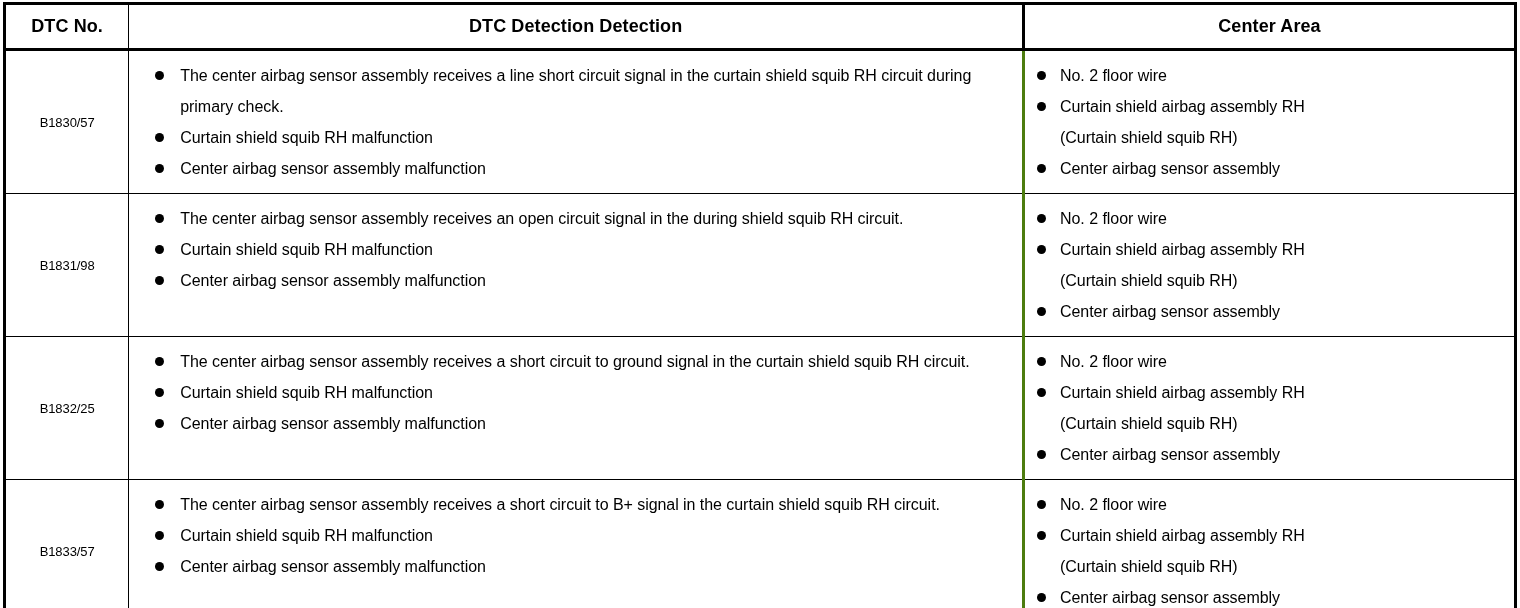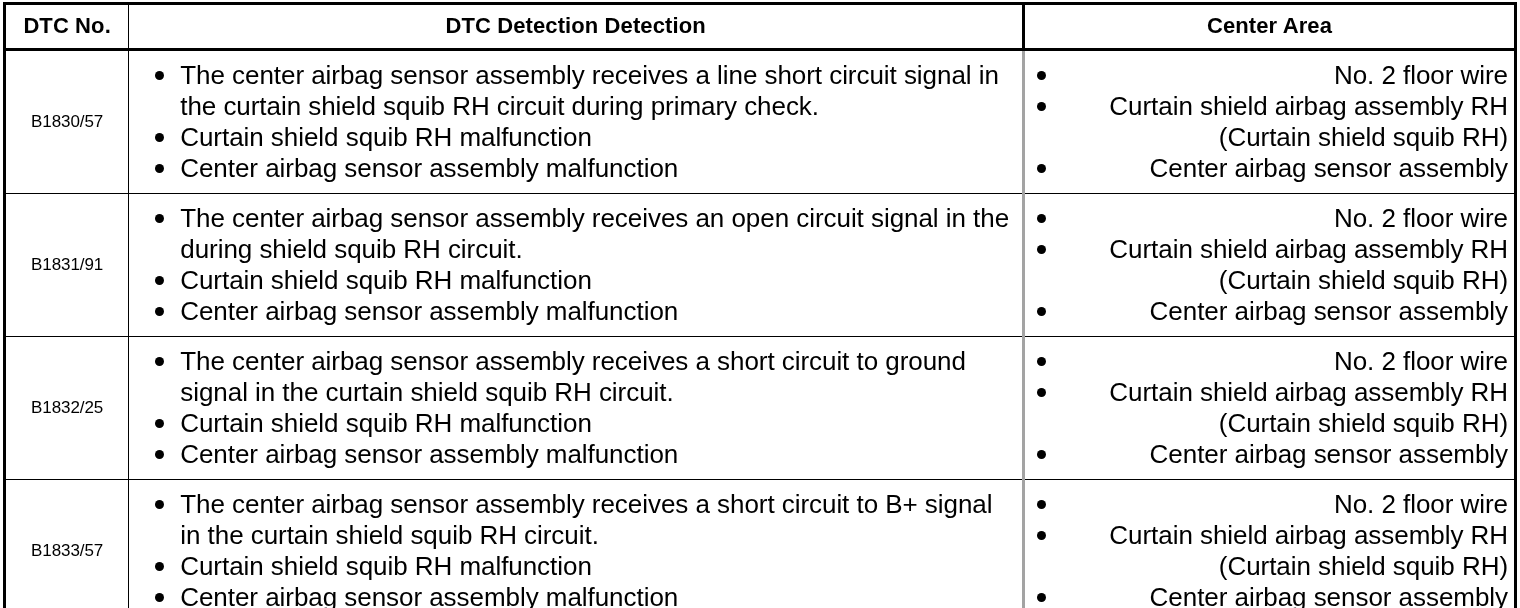--- a/index.html
+++ b/index.html
@@ -32,21 +32,21 @@
   }
 
   table.dtc-table col.c-dtc   { width: 124px; }
   table.dtc-table col.c-cond  { width: 893px; }
   table.dtc-table col.c-area  { width: 491px; }
 
   thead th {
     border-bottom: 3px solid #000;
     border-right: 1px solid #000;
     padding: 6px 4px 7px 4px;
-    font-size: 22px;
+    font-size: 18px;
     font-weight: bold;
     text-align: center;
     vertical-align: middle;
     letter-spacing: 0.1px;
     height: 30px;
   }
   thead th.th-area {
     border-right: none;
     border-left: 3px solid #000;
   }
@@ -59,49 +59,48 @@
     border-right: 1px solid #000;
     padding: 0;
     vertical-align: middle;
     font-size: 19.5px;
   }
   tbody tr:first-child td { border-top: none; }
 
   tbody td.cell-dtc {
     text-align: center;
     vertical-align: middle;
-    font-size: 17px;
+    font-size: 13px;
     letter-spacing: -0.1px;
   }
 
   tbody td.cell-cond {
     border-right: none;
     vertical-align: top;
     padding: 9px 6px 9px 0;
   }
 
   tbody td.cell-area {
     border-right: none;
-    border-left: 3px solid #a3a3a3;
+    border-left: 3px solid #4d7c0f;
     vertical-align: top;
     padding: 9px 6px 9px 0;
-    text-align: right;
   }
 
   ul.bullets {
     list-style: none;
     margin: 0;
     padding: 0;
   }
   ul.bullets li {
     position: relative;
     padding-left: 51px;
     margin: 0 0 0 0;
     line-height: 31px;
-    font-size: 26px;
+    font-size: 16px;
     letter-spacing: -0.05px;
   }
   ul.bullets.area li {
     padding-left: 35px;
   }
   ul.bullets li .bullet-dot {
     position: absolute;
     left: 26px;
     top: 11px;
     width: 9px;
@@ -167,21 +166,21 @@
                 <span class="li-sub">(Curtain shield squib RH)</span>
               </li>
               <li>
                 <span class="bullet-dot"></span>
                 <span class="li-text">Center airbag sensor assembly</span>
               </li>
             </ul>
           </td>
         </tr>
         <tr>
-          <td class="cell-dtc">B1831/91</td>
+          <td class="cell-dtc">B1831/98</td>
           <td class="cell-cond">
             <ul class="bullets cond">
               <li>
                 <span class="bullet-dot"></span>
                 <span class="li-text">The center airbag sensor assembly receives an open circuit signal in the during shield squib RH circuit.</span>
               </li>
               <li>
                 <span class="bullet-dot"></span>
                 <span class="li-text">Curtain shield squib RH malfunction</span>
               </li>

